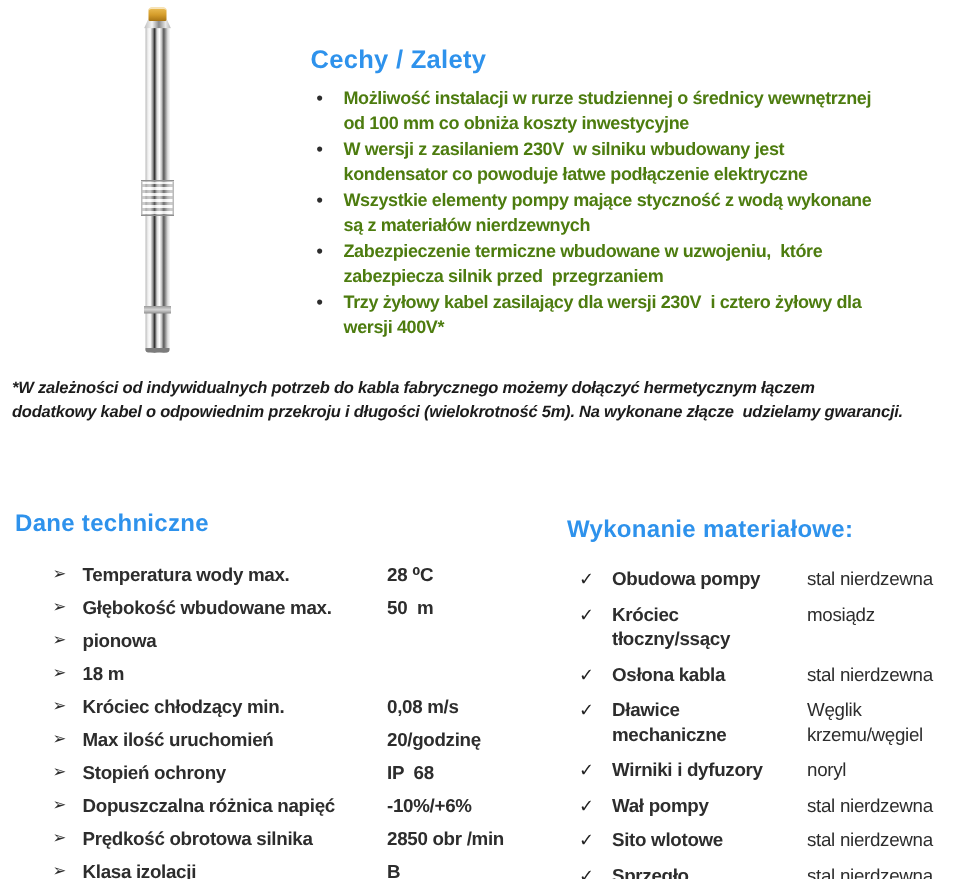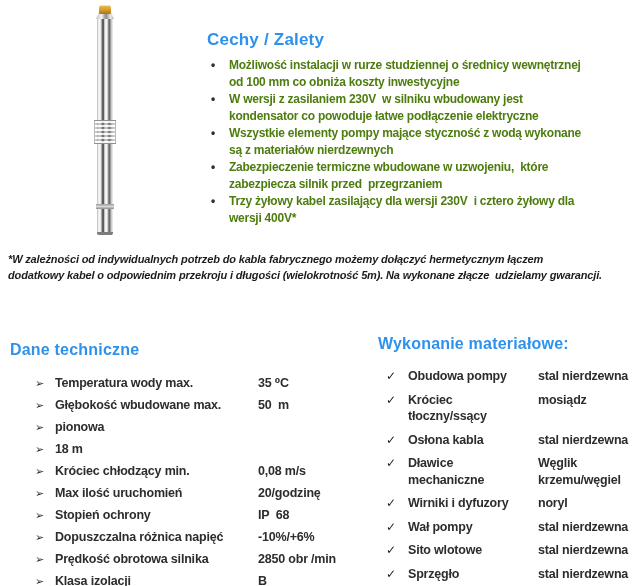--- a/index.html
+++ b/index.html
@@ -68,25 +68,25 @@
   
   .tech { position:absolute; left:10px; top:340px; width:355px; }
   .tech .section-title { font-size:16px; line-height:20px; margin-bottom:15px; }
   .tech-row { display:flex; padding-left:25px; line-height:16px; margin-bottom:6px; }
   .arrow { flex:0 0 20px; font-size:11px; line-height:16px; color:#2d2d2d; }
   .t-label { width:203px; font-size:12.5px; font-weight:bold; letter-spacing:-0.2px; white-space:pre; }
   .t-value { flex:1; font-size:12.5px; font-weight:bold; letter-spacing:-0.2px; white-space:pre; }
 
   
   .materials { position:absolute; left:378px; top:334px; width:262px; }
-  .materials .section-title { font-size:16px; line-height:20px; margin-bottom:14px; }
+  .materials .section-title { font-size:16px; line-height:20px; margin-bottom:14px;margin-top:10px; }
   .mat-row { display:flex; padding-left:8px; line-height:16.5px; margin-bottom:7px; }
   .check { flex:0 0 22px; font-size:12px; line-height:16.5px; color:#222; }
   .m-label { width:130px; font-size:12.5px; font-weight:bold; letter-spacing:-0.2px; white-space:pre; }
-  .m-value { flex:1; font-size:12.5px; font-weight:bold; letter-spacing:-0.2px; white-space:pre; }
+  .m-value { flex:1; font-size:12.5px; font-weight:normal; letter-spacing:-0.2px; white-space:pre; }
 </style>
 </head>
 <body>
 
 <div class="page">
 
   <div class="pump">
     <div class="pump-body"></div>
     <div class="pump-shoulder"></div>
     <div class="pump-cap"></div>
@@ -134,21 +134,21 @@
   <div class="footnote">*W zależności od indywidualnych potrzeb do kabla fabrycznego możemy dołączyć hermetycznym łączem
 dodatkowy kabel o odpowiednim przekroju i długości (wielokrotność 5m). Na wykonane złącze  udzielamy gwarancji.</div>
 
   <div class="tech">
     <div class="section-title">Dane techniczne</div>
     <div>
 
         <div class="tech-row">
           <span class="arrow">➢</span>
           <span class="t-label">Temperatura wody max.</span>
-          <span class="t-value">35 ⁰C</span>
+          <span class="t-value">28 ⁰C</span>
         </div>
 
         <div class="tech-row">
           <span class="arrow">➢</span>
           <span class="t-label">Głębokość wbudowane max.</span>
           <span class="t-value">50  m</span>
         </div>
 
         <div class="tech-row">
           <span class="arrow">➢</span>

